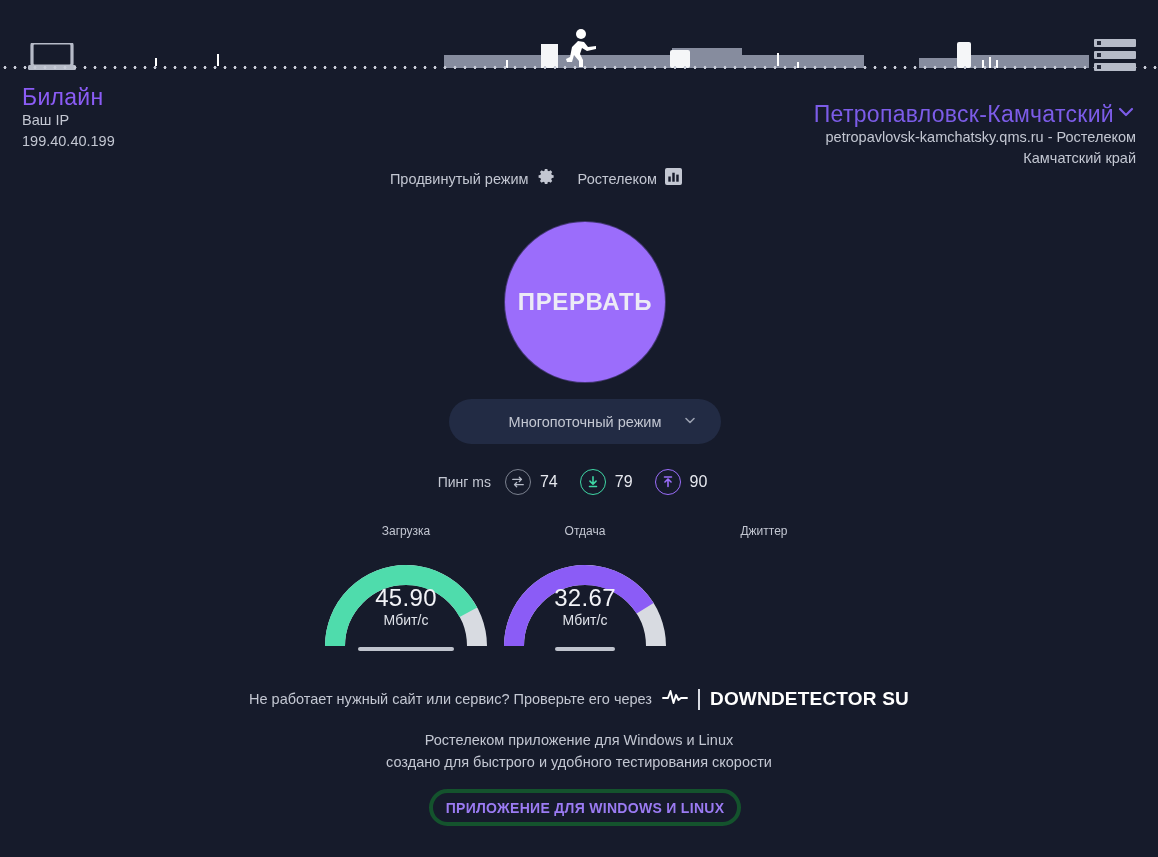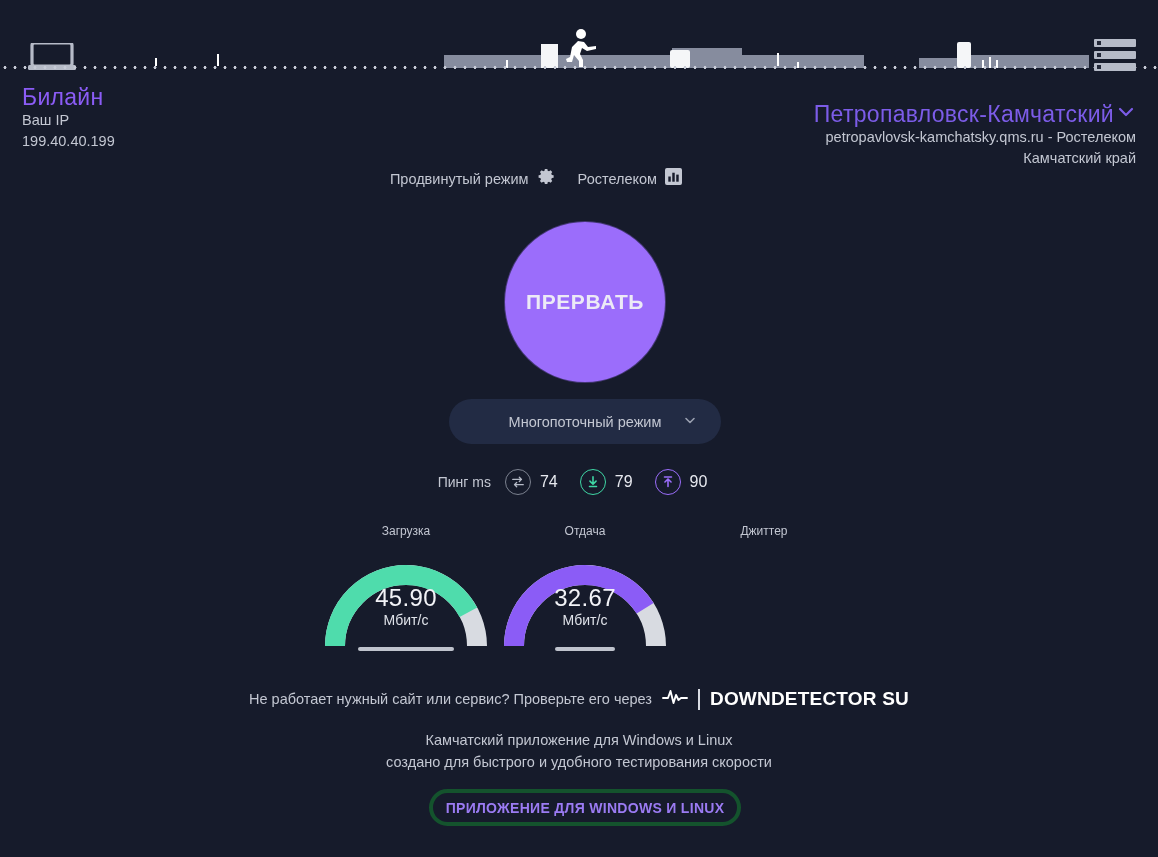--- a/index.html
+++ b/index.html
@@ -62,21 +62,21 @@
   .mode-label { font-size: 14.5px; color: #c3c7d2; }
 
   
   #start-circle {
     position: absolute; left: 505px; top: 222px; width: 160px; height: 160px;
     border-radius: 50%; background: #9b6dfb;
     display: flex; align-items: center; justify-content: center;
     cursor: pointer; box-shadow: 0 0 0 1px rgba(155,109,251,0.35);
   }
   #start-circle-label {
-    color: #eceaf6; font-size: 21px; font-weight: 700; letter-spacing: 0.6px;
+    color: #eceaf6; font-size: 24px; font-weight: 700; letter-spacing: 0.6px;
   }
 
   
   #mode-select {
     position: absolute; left: 449px; top: 399px; width: 272px; height: 45px;
     background: #222b44; border-radius: 24px;
     display: flex; align-items: center; justify-content: center;
     cursor: pointer;
   }
   #mode-select-label { font-size: 14.5px; color: #c3c7d2; }
@@ -326,19 +326,19 @@
   <span>
     <svg width="26" height="18" viewBox="0 0 26 18">
       <path d="M1 10 L6 10 L8.5 3 L11.5 15 L14 7 L16.5 12 L19 10 L25 10" fill="none" stroke="#ffffff" stroke-width="1.9" stroke-linecap="round" stroke-linejoin="round"></path>
     </svg>
   </span>
   <span id="dd-divider"></span>
   <span id="dd-brand">DOWNDETECTOR SU</span>
 </div>
 
 <div id="footer-text">
-  <div class="footer-line">Камчатский приложение для Windows и Linux</div>
+  <div class="footer-line">Ростелеком приложение для Windows и Linux</div>
   <div class="footer-line">создано для быстрого и удобного тестирования скорости</div>
 </div>
 
 <div id="cta-button">
   <span id="cta-label">ПРИЛОЖЕНИЕ ДЛЯ WINDOWS И LINUX</span>
 </div>
 
 </body></html>

